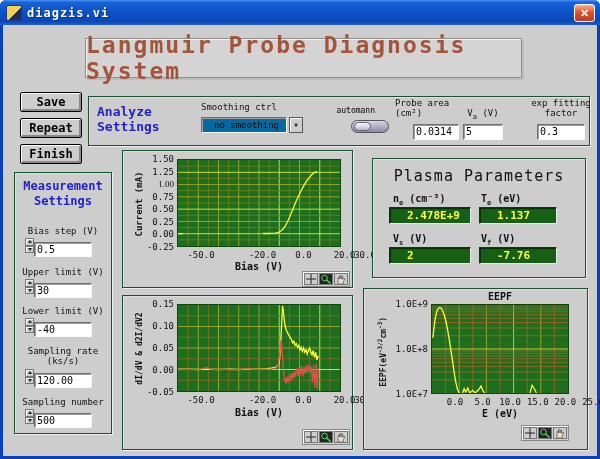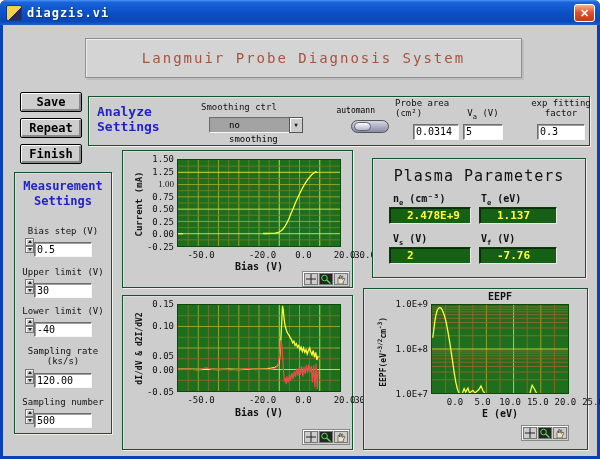--- a/index.html
+++ b/index.html
@@ -17,35 +17,35 @@
     background:linear-gradient(180deg,#ffb090,#e0532e 45%,#c03a18);border:1px solid #fff;
     color:#fff;font-size:11px;font-weight:bold;line-height:15px;text-align:center;padding:0;cursor:pointer;}
   
   .client{position:absolute;left:3px;top:25px;right:3px;bottom:3px;background:#cdcdcd;}
   .client *{box-sizing:border-box;}
   .abs{position:absolute;}
   
   .header-plate{background:#d4d4d4;border:1px solid #8f8f8f;
     box-shadow:inset 1px 1px 0 #efefef, 2px 2px 0 #bdbdbd;
     display:flex;align-items:center;justify-content:center;}
-  .header-title{color:#a5543c;font-weight:normal;font-size:14px;letter-spacing:2px;}
+  .header-title{color:#a5543c;font-weight:bold;font-size:23px;letter-spacing:2px;}
   
   .lv-btn{background:#cdcdcd;border:1px solid #000;border-radius:2px;
     box-shadow:inset 1px 1px 0 #ffffff, inset -2px -2px 0 #8a8a8a;
     font-family:"DejaVu Sans Mono",monospace;font-weight:bold;font-size:12px;color:#000;
     text-align:center;cursor:pointer;padding:0;}
   
   .panel{border:1px solid #14532d;box-shadow:1px 1px 0 #efefef, inset 1px 1px 0 #dedede;background:#cdcdcd;}
   .blue-title{color:#2222cc;font-weight:bold;font-size:13px;line-height:15px;}
   .sm-label{font-size:9px;color:#111;}
   .lv-input{background:#fff;border:1px solid #6e6e6e;border-right-color:#f8f8f8;border-bottom-color:#f8f8f8;
     box-shadow:inset 1px 1px 0 #9e9e9e;font-family:"DejaVu Sans Mono",monospace;font-size:10px;
     color:#000;padding:0 2px;width:100%;height:100%;}
-  .dropdown{background:#a3a3a3;border:1px solid #6e6e6e;border-right-color:#f8f8f8;border-bottom-color:#f8f8f8;
-    box-shadow:inset 1px 1px 0 #9e9e9e;font-size:9px;line-height:14px;padding-left:19px;cursor:pointer;margin-left:8px;}
+  .dropdown{background:#0369a1;border:1px solid #6e6e6e;border-right-color:#f8f8f8;border-bottom-color:#f8f8f8;
+    box-shadow:inset 1px 1px 0 #9e9e9e;font-size:9px;line-height:14px;padding-left:12px;cursor:pointer;}
   .side-btn{background:#cdcdcd;border:1px solid #555;box-shadow:inset 1px 1px 0 #fff;
     font-size:6px;text-align:center;line-height:14px;cursor:pointer;color:#222;}
   
   .spin{width:9px;display:flex;flex-direction:column;}
   .spin div{flex:1;background:#cdcdcd;border:1px solid #777;box-shadow:inset 1px 1px 0 #fff;
     display:flex;align-items:center;justify-content:center;cursor:pointer;}
   .tri-up{width:0;height:0;border-left:2px solid transparent;border-right:2px solid transparent;border-bottom:3px solid #222;}
   .tri-dn{width:0;height:0;border-left:2px solid transparent;border-right:2px solid transparent;border-top:3px solid #222;}
   
   .pill{border-radius:7px;border:1px solid #555;background:linear-gradient(180deg,#d6d6e6,#8a8aa8);cursor:pointer;position:relative;}
@@ -297,21 +297,21 @@
       </div>
       <div class="abs green-box" style="left:16px;top:88px;width:82px;height:17px">2</div>
       <div class="abs green-box" style="left:106px;top:88px;width:78px;height:17px">-7.76</div>
     </div>
 
     <div class="abs panel" style="left:119px;top:270px;width:231px;height:155px">
       <div class="ylabel" style="left:-30px;top:48px;width:92px;font-size:8px">dI/dV &amp; d2I/dV2</div>
       <div class="yticks" style="left:20px;top:8px;width:32px;height:88px">
           <div class="ytick" style="top: 0%;">0.15</div>
           <div class="ytick" style="top: 25%;">0.10</div>
-          <div class="ytick" style="top: 50%; margin-top: 8px;">0.05</div>
+          <div class="ytick" style="top: 50%;">0.05</div>
           <div class="ytick" style="top: 75%;">0.00</div>
           <div class="ytick" style="top: 100%;">-0.05</div>
         </div>
       <svg class="plot" style="left: 54px; top: 8px; width: 164px; height: 88px; background: rgb(29, 110, 29);" viewBox="0 0 164 88" preserveAspectRatio="none">
           <line x1="10.25" y1="0" x2="10.25" y2="88" stroke="#8a6a26" stroke-width="0.9"></line>
           <line x1="20.5" y1="0" x2="20.5" y2="88" stroke="#a8a828" stroke-width="0.9"></line>
           <line x1="30.75" y1="0" x2="30.75" y2="88" stroke="#8a6a26" stroke-width="0.9"></line>
           <line x1="41" y1="0" x2="41" y2="88" stroke="#a8a828" stroke-width="0.9"></line>
           <line x1="51.25" y1="0" x2="51.25" y2="88" stroke="#8a6a26" stroke-width="0.9"></line>
           <line x1="61.5" y1="0" x2="61.5" y2="88" stroke="#a8a828" stroke-width="0.9"></line>

